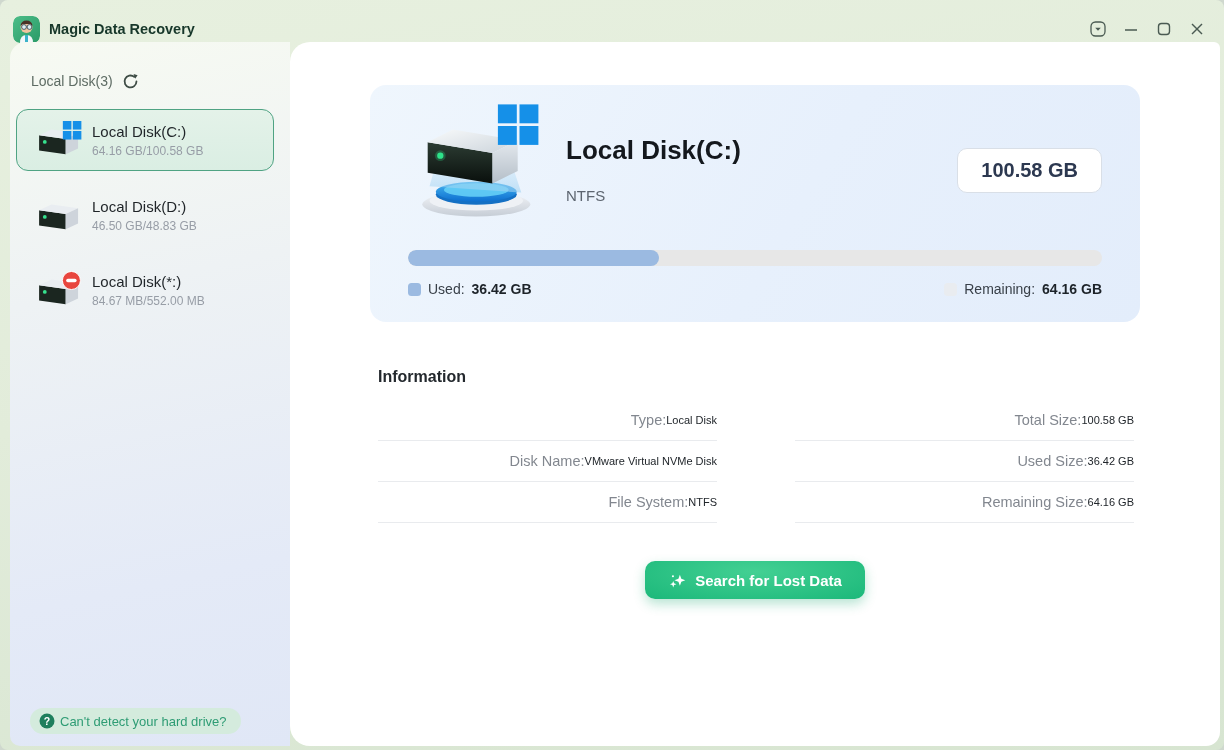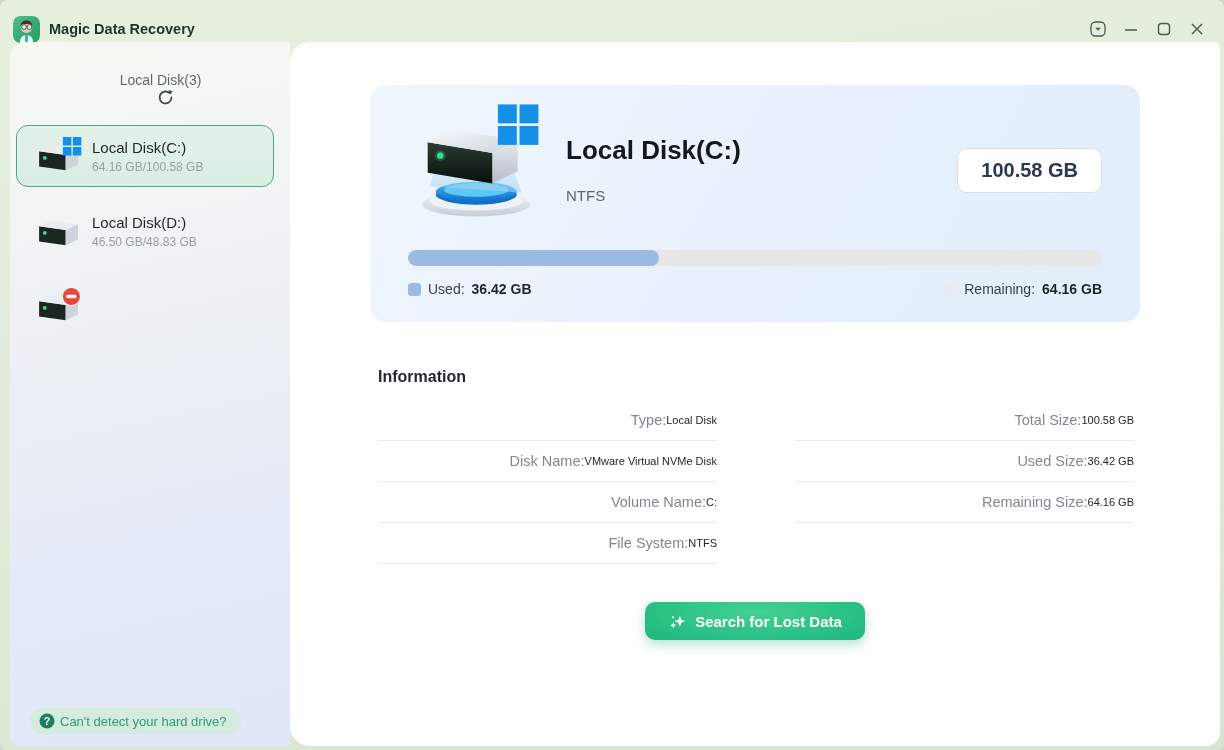--- a/index.html
+++ b/index.html
@@ -16,21 +16,21 @@
   .win-controls { margin-left:auto; margin-right:14px; display:flex; align-items:center; gap:7px; }
   .win-btn { width:26px; height:26px; display:flex; align-items:center; justify-content:center; cursor:pointer; border-radius:5px; }
   .win-btn svg { display:block; }
   
   .content { position:absolute; top:42px; left:0; right:0; bottom:0; }
   .sidebar {
     position:absolute; left:10px; top:0; width:280px; bottom:4px;
     border-radius:16px 0 0 10px;
     background:linear-gradient(168deg,#f7faf2 0%,#eef2f4 35%,#e4eaf7 75%,#e0e7f6 100%);
   }
-  .sidebar-header { display:flex; align-items:center; padding:30px 0 0 21px;flex-direction:column; }
+  .sidebar-header { display:flex; align-items:center; padding:30px 0 0 21px; }
   .sidebar-header .label { font-size:14px; color:#5e6c64; }
   .refresh-btn { margin-left:9px; width:18px; height:18px; display:flex; align-items:center; justify-content:center; cursor:pointer; }
   .disk-list { margin-top:19px; }
   .disk-item {
     display:flex; align-items:center; margin:0 16px 13px 6px; padding:9px 10px 9px 20px;
     height:62px; border-radius:12px; border:1px solid transparent; cursor:pointer;
   }
   .disk-item.selected {
     background:linear-gradient(180deg,#e4f2e9,#daeee3);
     border:1px solid #4fa383;
@@ -185,20 +185,24 @@
           <div class="d-text">
             <span class="d-name">Local Disk(D:)</span>
             <span class="d-usage">46.50 GB/48.83 GB</span>
           </div>
         </div>
         <div class="disk-item">
           <svg class="d-icon" viewBox="0 0 48 40">
             <use href="#drive-base"></use>
             <use href="#block-badge" x="26" y="0"></use>
           </svg>
+          <div class="d-text">
+            <span class="d-name">Local Disk(*:)</span>
+            <span class="d-usage">84.67 MB/552.00 MB</span>
+          </div>
         </div>
       </div>
 
       <div class="help-pill">
         <svg width="16" height="16" viewBox="0 0 16 16">
           <circle cx="8" cy="8" r="7.5" fill="#1e7f5d"></circle>
           <text x="8" y="11.6" text-anchor="middle" font-size="10.5" font-weight="bold" fill="#ffffff" font-family="Liberation Sans, sans-serif">?</text>
         </svg>
         <span class="h-text">Can't detect your hard drive?</span>
       </div>
@@ -281,24 +285,20 @@
           <div>
             <div class="info-row">
               <span class="k">Type:</span>
               <span class="v">Local Disk</span>
             </div>
             <div class="info-row">
               <span class="k">Disk Name:</span>
               <span class="v">VMware Virtual NVMe Disk</span>
             </div>
             <div class="info-row">
-              <span class="k">Volume Name:</span>
-              <span class="v">C:</span>
-            </div>
-            <div class="info-row">
               <span class="k">File System:</span>
               <span class="v">NTFS</span>
             </div>
           </div>
           <div>
             <div class="info-row">
               <span class="k">Total Size:</span>
               <span class="v">100.58 GB</span>
             </div>
             <div class="info-row">

